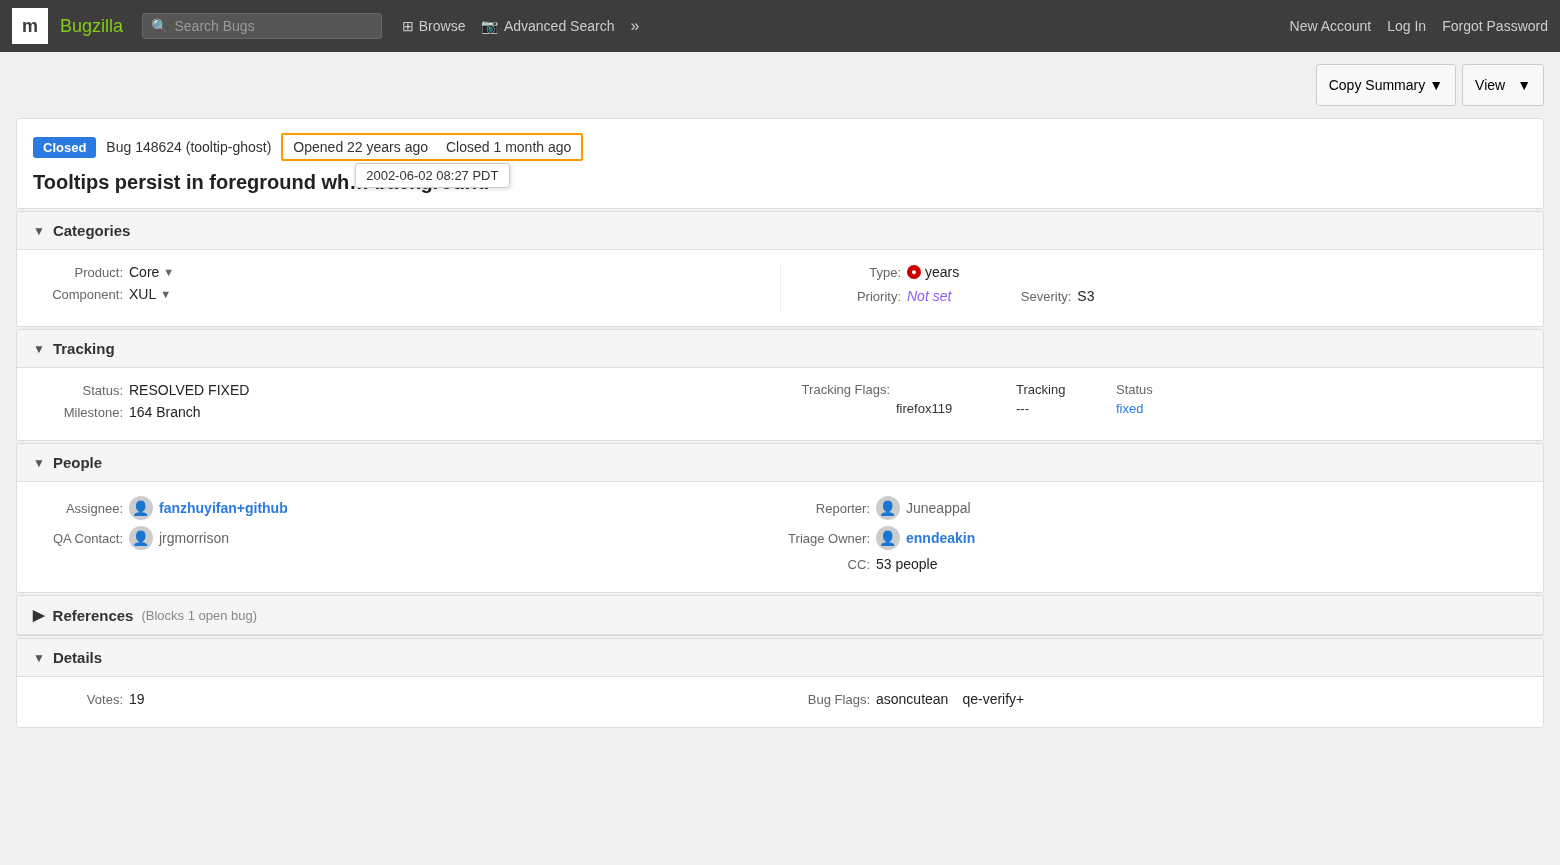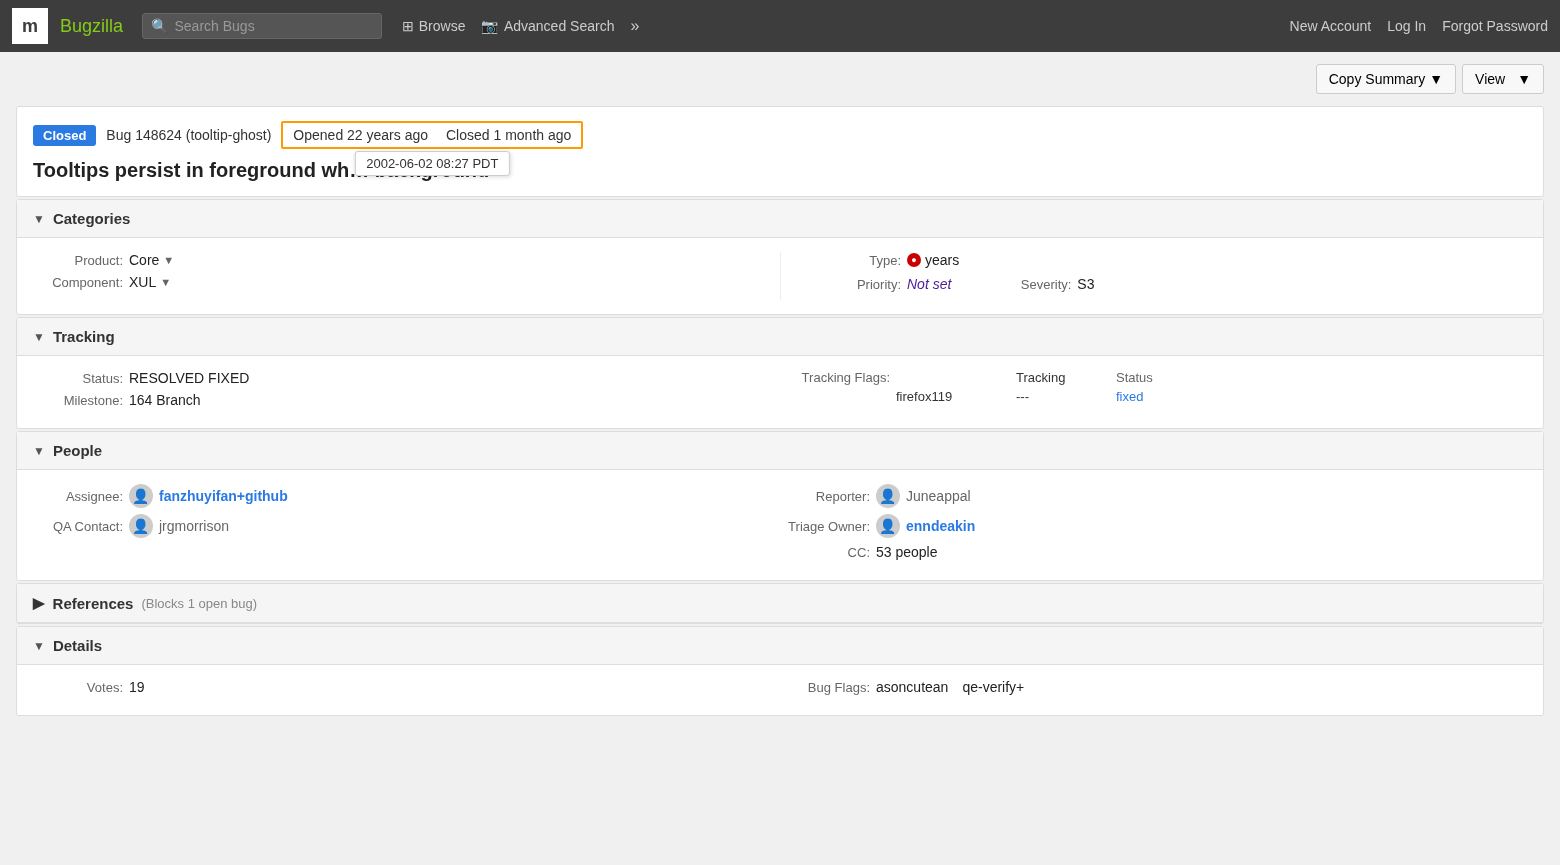--- a/index.html
+++ b/index.html
@@ -89,21 +89,21 @@
     .action-bar {
       display: flex;
       justify-content: flex-end;
       gap: 6px;
       margin-bottom: 12px;
     }
     .btn-copy-summary {
       background: #f8f8f8;
       border: 1px solid #ccc;
       border-radius: 3px;
-      padding: 6px 12px;
+      padding: 12px 12px;
       font-size: 14px;
       cursor: pointer;
       display: flex;
       align-items: center;
       gap: 4px;
     }
     .btn-view {
       background: #f8f8f8;
       border: 1px solid #ccc;
       border-radius: 3px;
@@ -318,21 +318,21 @@
       font-weight: normal;
     }
 
     
     .details-grid {
       display: grid;
       grid-template-columns: 1fr 1fr;
     }
 
     
-    .not-set { font-style: italic; color: #4c1d95; }
+    .not-set { font-style: italic; color: #8b5cf6; }
   </style>
 </head>
 <body>
 
 <nav id="navbar">
   <div class="logo-box">m</div>
   <span class="app-title">Bugzilla</span>
   <div class="search-box">
     <span class="search-icon">🔍</span>
     <input type="text" placeholder="Search Bugs" style="">

